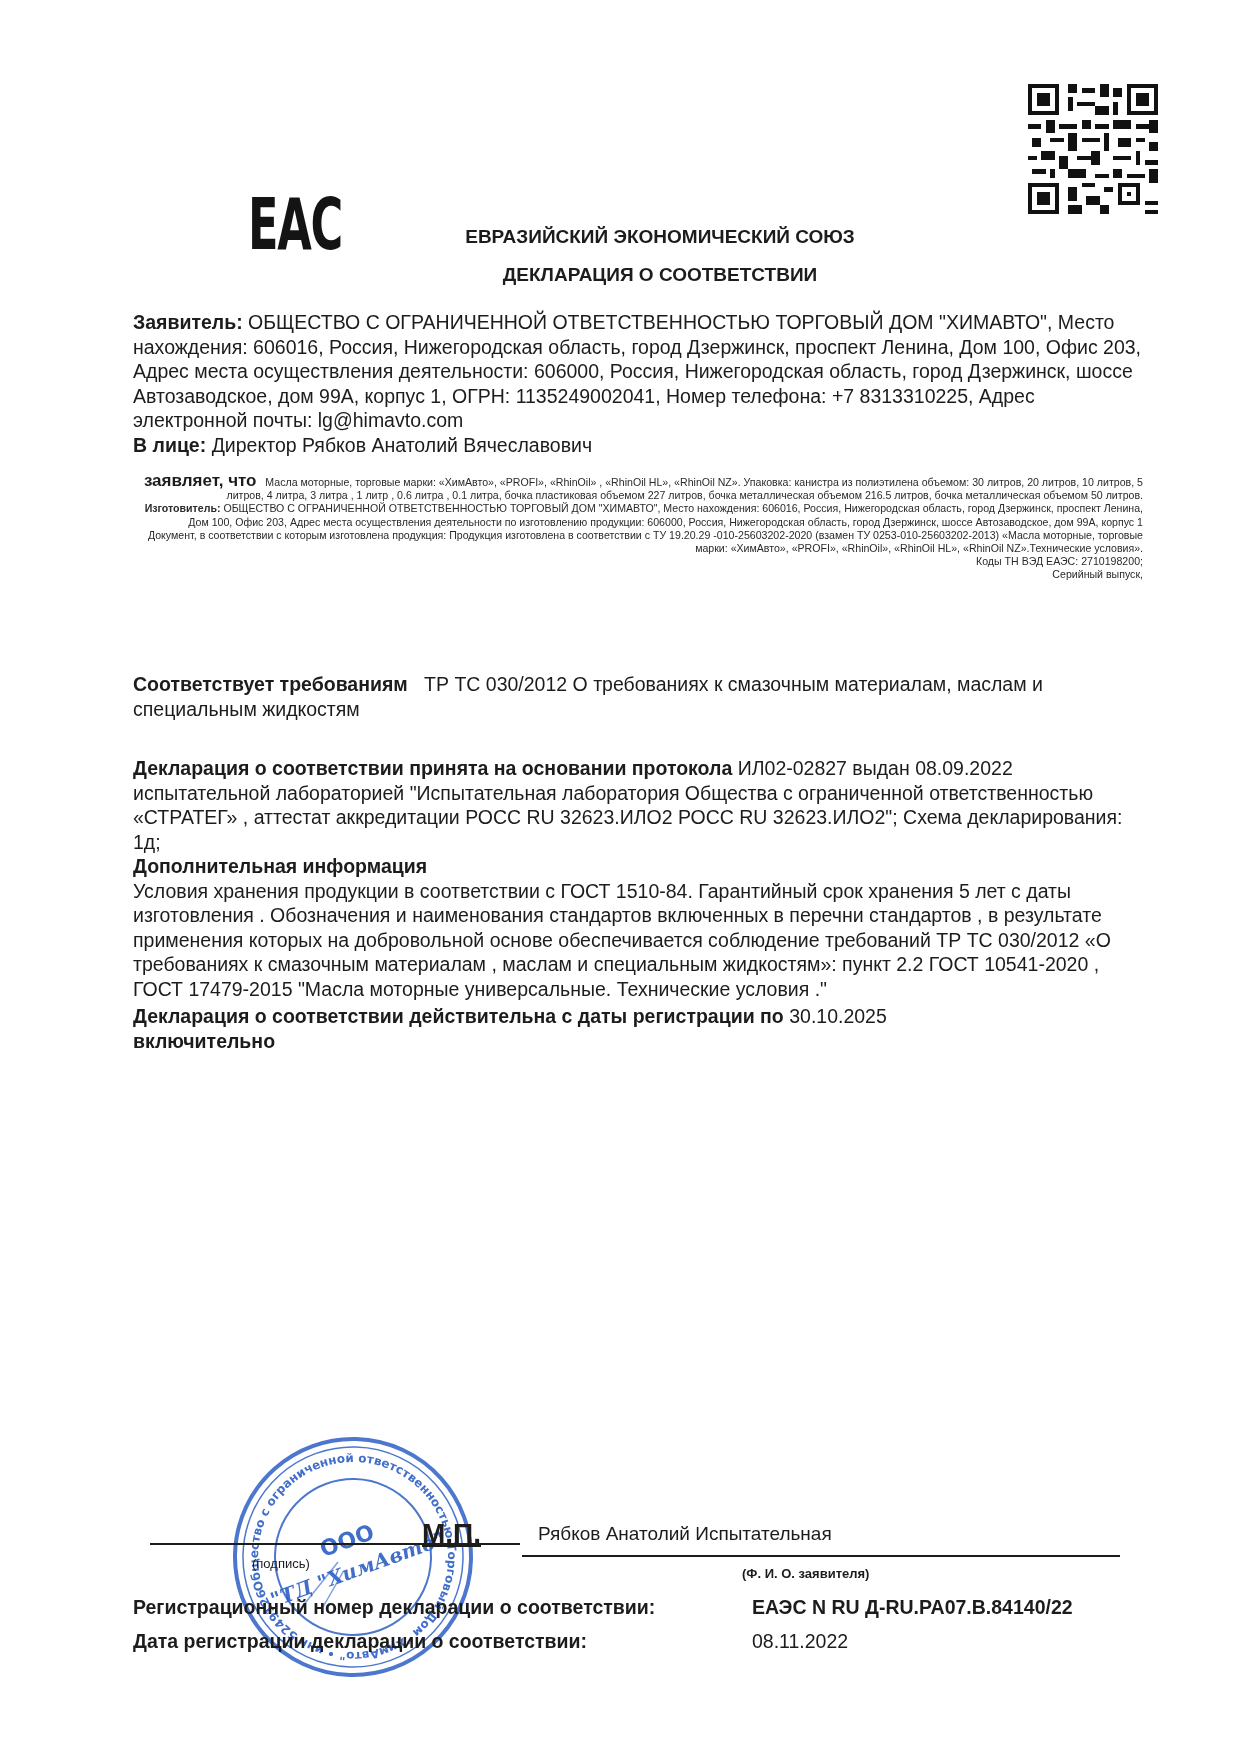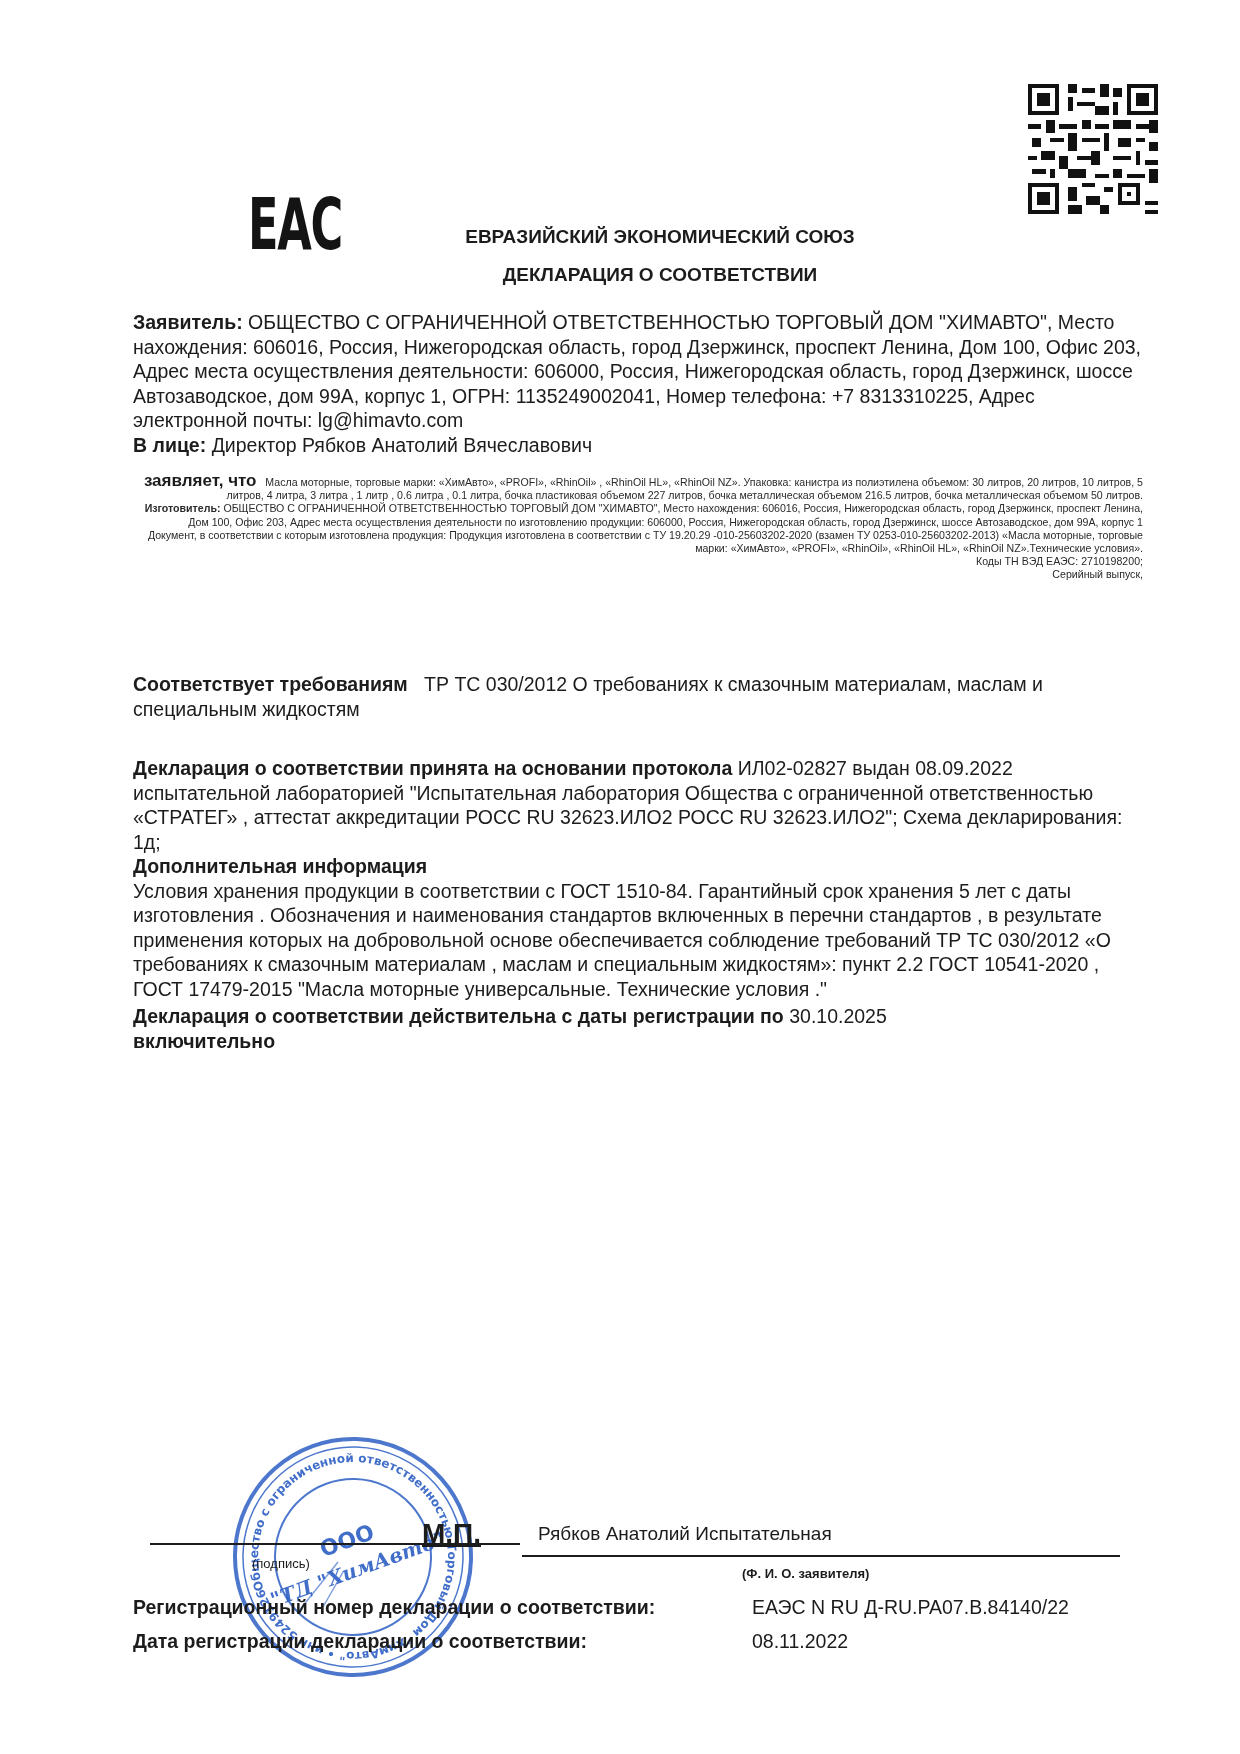--- a/index.html
+++ b/index.html
@@ -161,15 +161,15 @@
 </div>
 
 <div class="abs mp">М.П.</div>
 <div class="abs sig-line-left"></div>
 <div class="abs sig-line-right"></div>
 <div class="abs signer">Рябков Анатолий Испытательная</div>
 <div class="abs cap-left">(подпись)</div>
 <div class="abs cap-right">(Ф. И. О. заявителя)</div>
 
 <div class="abs reg-label" style="top:1596px;">Регистрационный номер декларации о соответствии:</div>
-<div class="abs reg-val" style="top:1596px;">ЕАЭС N RU Д-RU.PA07.B.84140/22</div>
+<div class="abs reg-val" style="top:1596px;font-weight:bold;">ЕАЭС N RU Д-RU.PA07.B.84140/22</div>
 <div class="abs reg-label" style="top:1630px;">Дата регистрации декларации о соответствии:</div>
 <div class="abs reg-val" style="top:1630px;">08.11.2022</div>
 
 </body></html>

